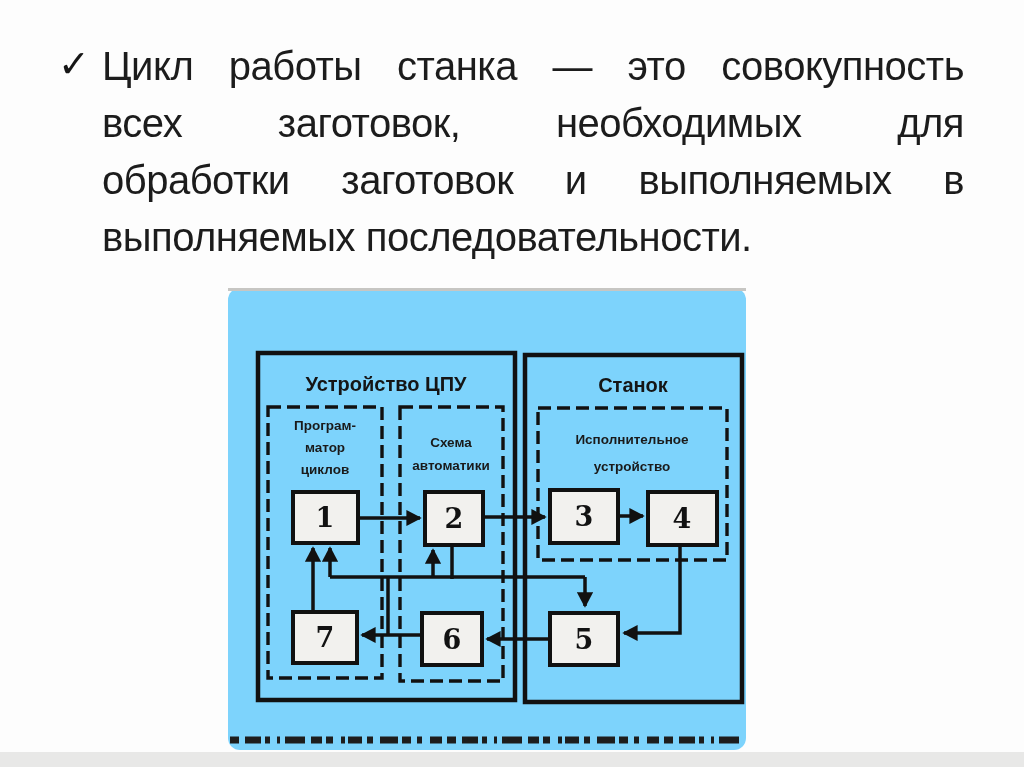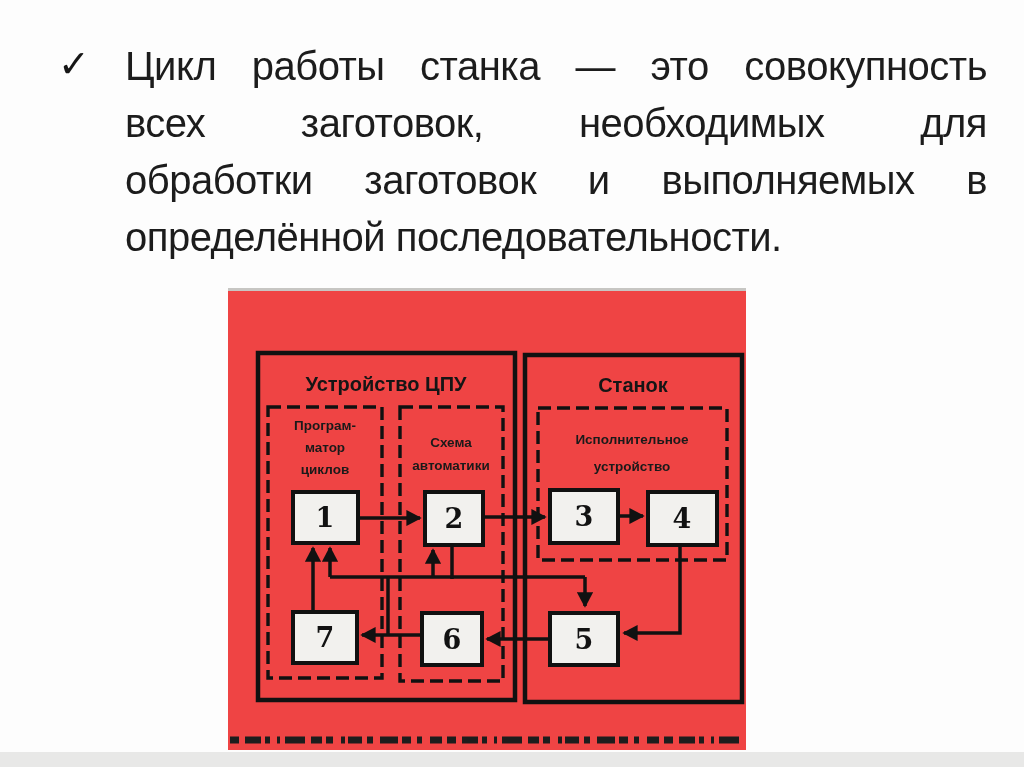--- a/index.html
+++ b/index.html
@@ -21,21 +21,21 @@
   .check {
     position: absolute;
     left: 0;
     top: 7px;
     font-size: 38px;
     line-height: 38px;
     font-weight: 400;
     color: #161616;
   }
   .bullet-lines {
-    margin-left: 67px;
+    margin-left: 44px;
     width: 862px;
     font-size: 40px;
     line-height: 57px;
     letter-spacing: -0.5px;
     color: #1c1c1c;
   }
   .bullet-line {
     text-align: justify;
     text-align-last: justify;
     white-space: normal;
@@ -45,21 +45,22 @@
     text-align-last: left;
   }
 
   
   .scan {
     position: absolute;
     left: 228px;
     top: 288px;
     width: 518px;
     height: 462px;
-    background: #ef4444;
+    background: #7dd3fc;
+    border-radius: 12px;
   }
   .scan-edge {
     position: absolute;
     left: 0; top: 0;
     width: 100%; height: 3px;
     background: #c7c6c3;
   }
   svg { display: block; }
   .solid-box { fill: none; stroke: #111; stroke-width: 4.5; }
   .dashed-box { fill: none; stroke: #111; stroke-width: 3.4; stroke-dasharray: 13 6; }
@@ -100,21 +101,21 @@
 <body>
 
 <div class="page">
 
   <div class="bullet-block">
     <span class="check">✓</span>
     <div class="bullet-lines">
       <div class="bullet-line">Цикл работы станка — это совокупность</div>
       <div class="bullet-line">всех заготовок, необходимых для</div>
       <div class="bullet-line">обработки заготовок и выполняемых в</div>
-      <div class="bullet-line last">определённой последовательности.</div>
+      <div class="bullet-line last">выполняемых последовательности.</div>
     </div>
   </div>
 
   <div class="scan">
     <div class="scan-edge"></div>
 
     <svg width="518" height="462" viewBox="0 0 518 462">
       <defs>
         <marker id="ah" markerWidth="5" markerHeight="4.6" refX="3.9" refY="2.3" orient="auto" markerUnits="strokeWidth">
           <path d="M0,0 L4.4,2.3 L0,4.6 Z" fill="#111"></path>

